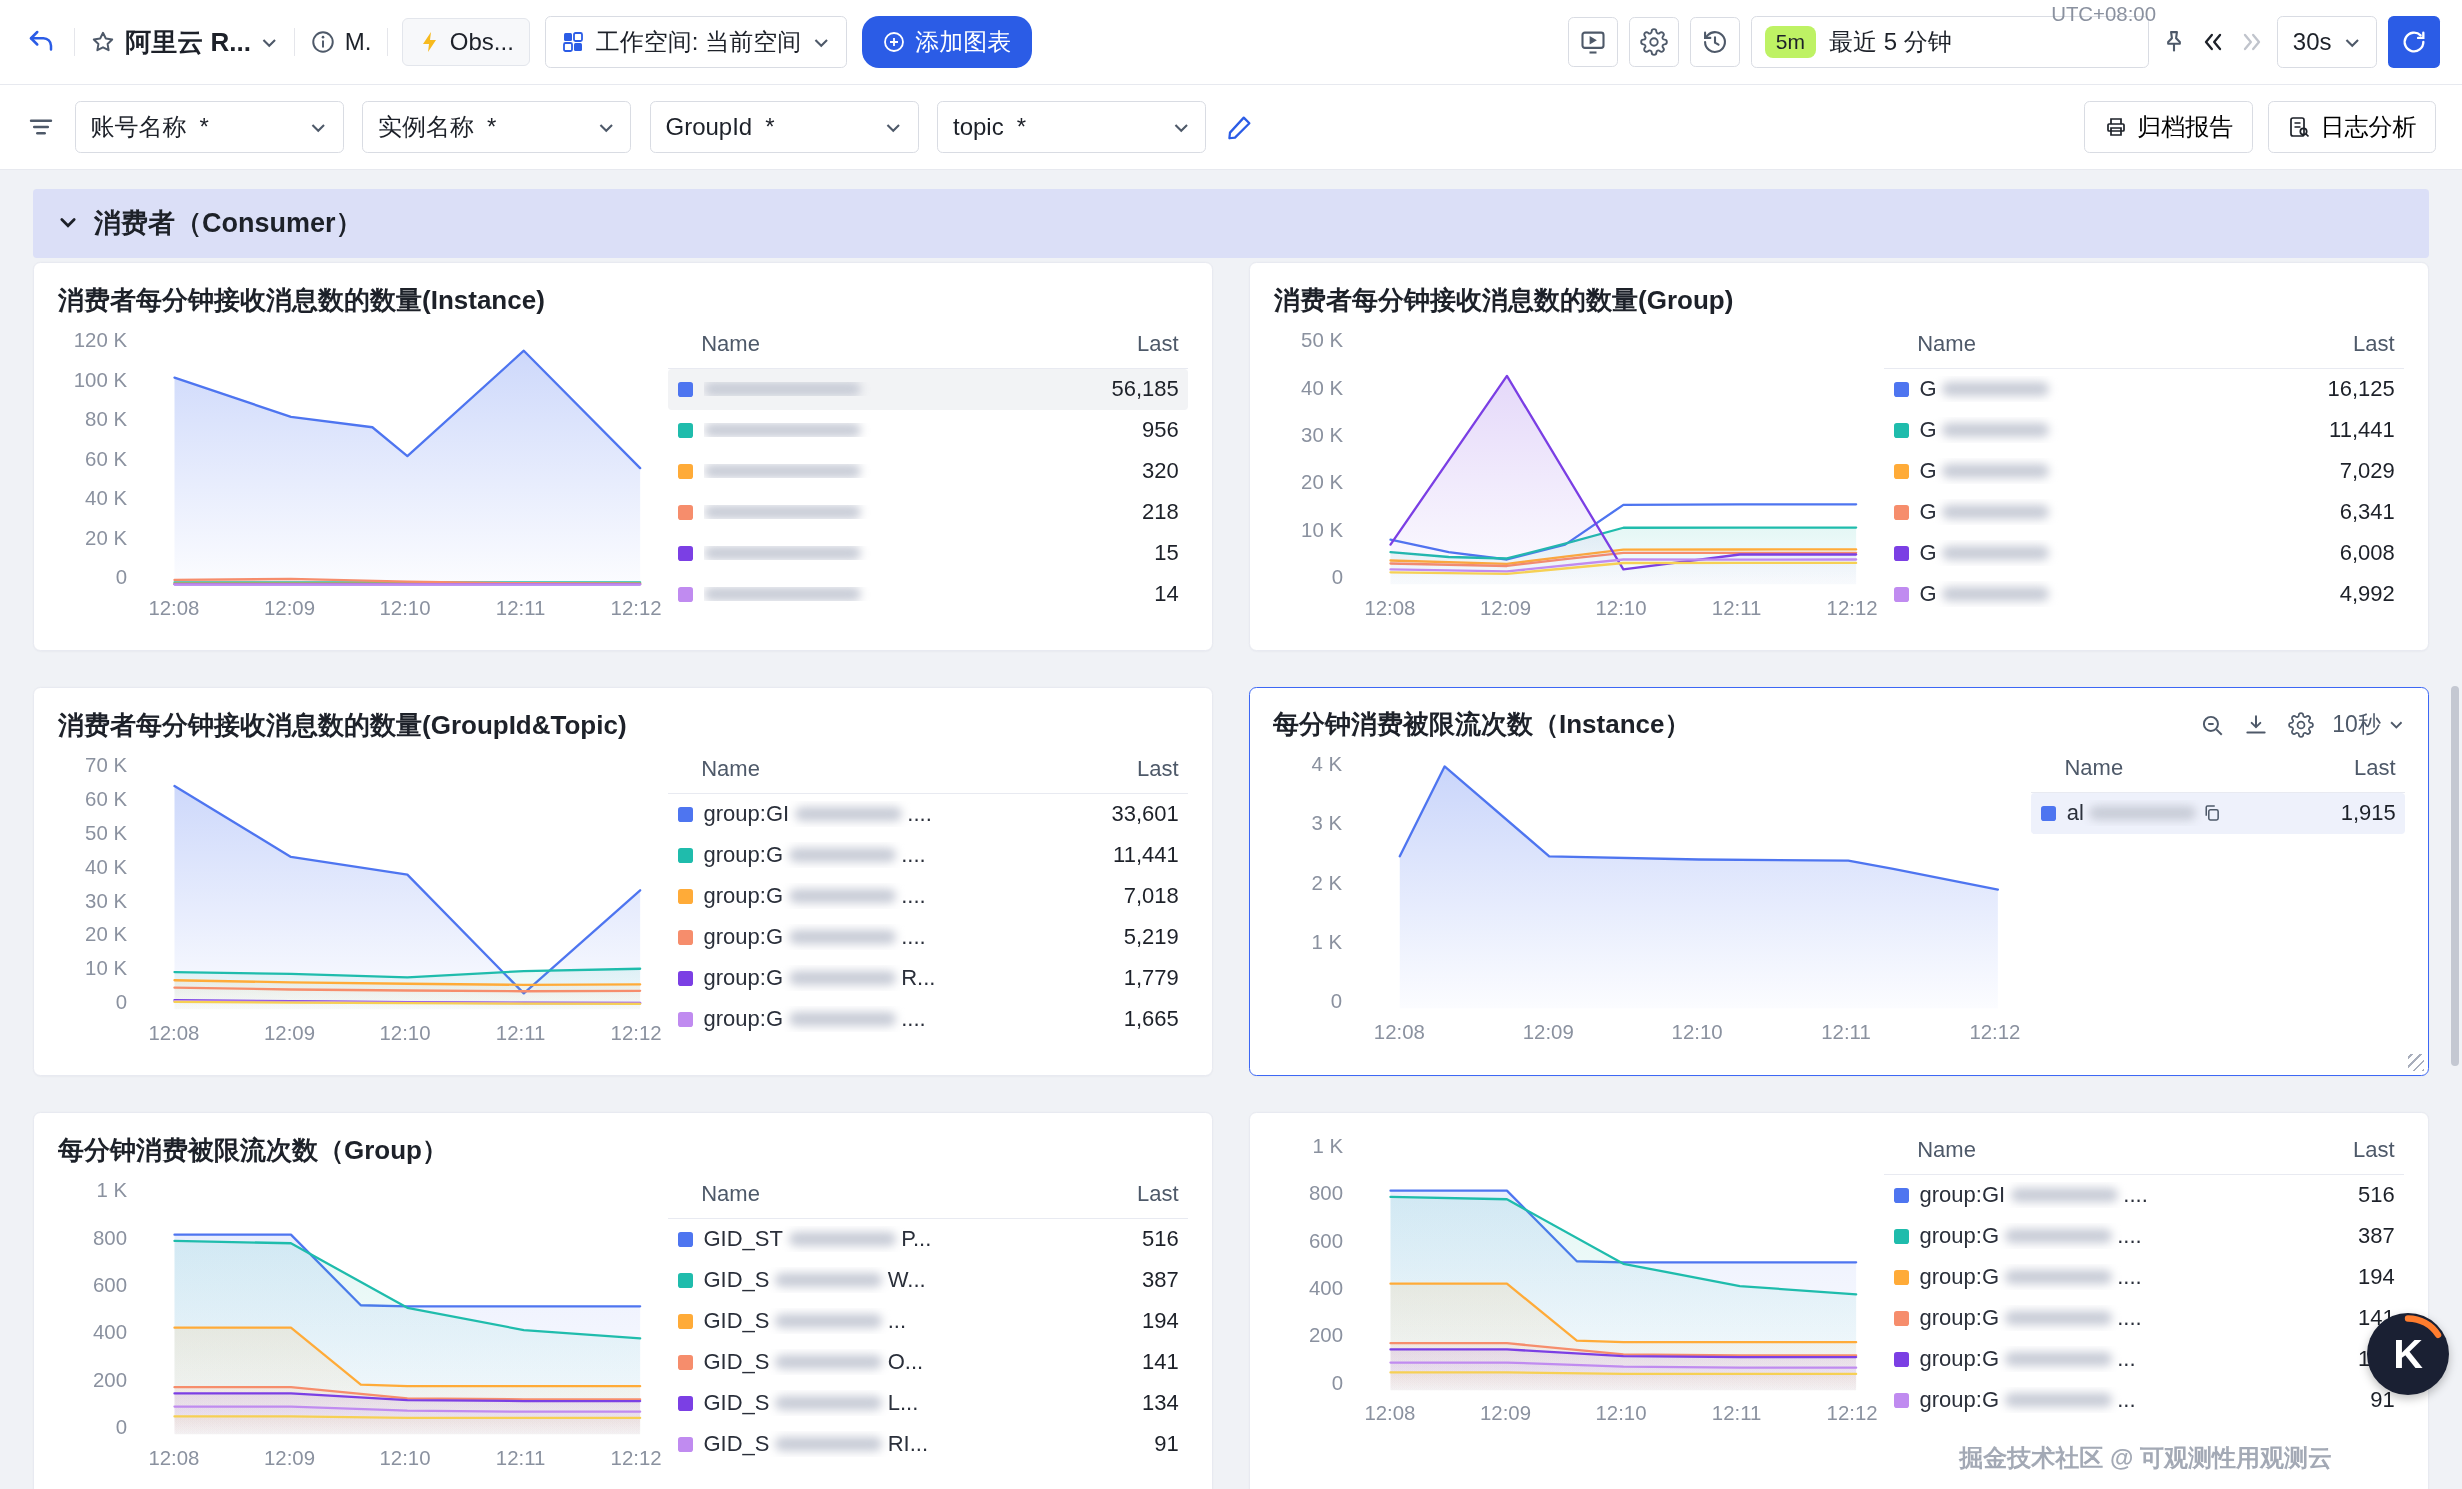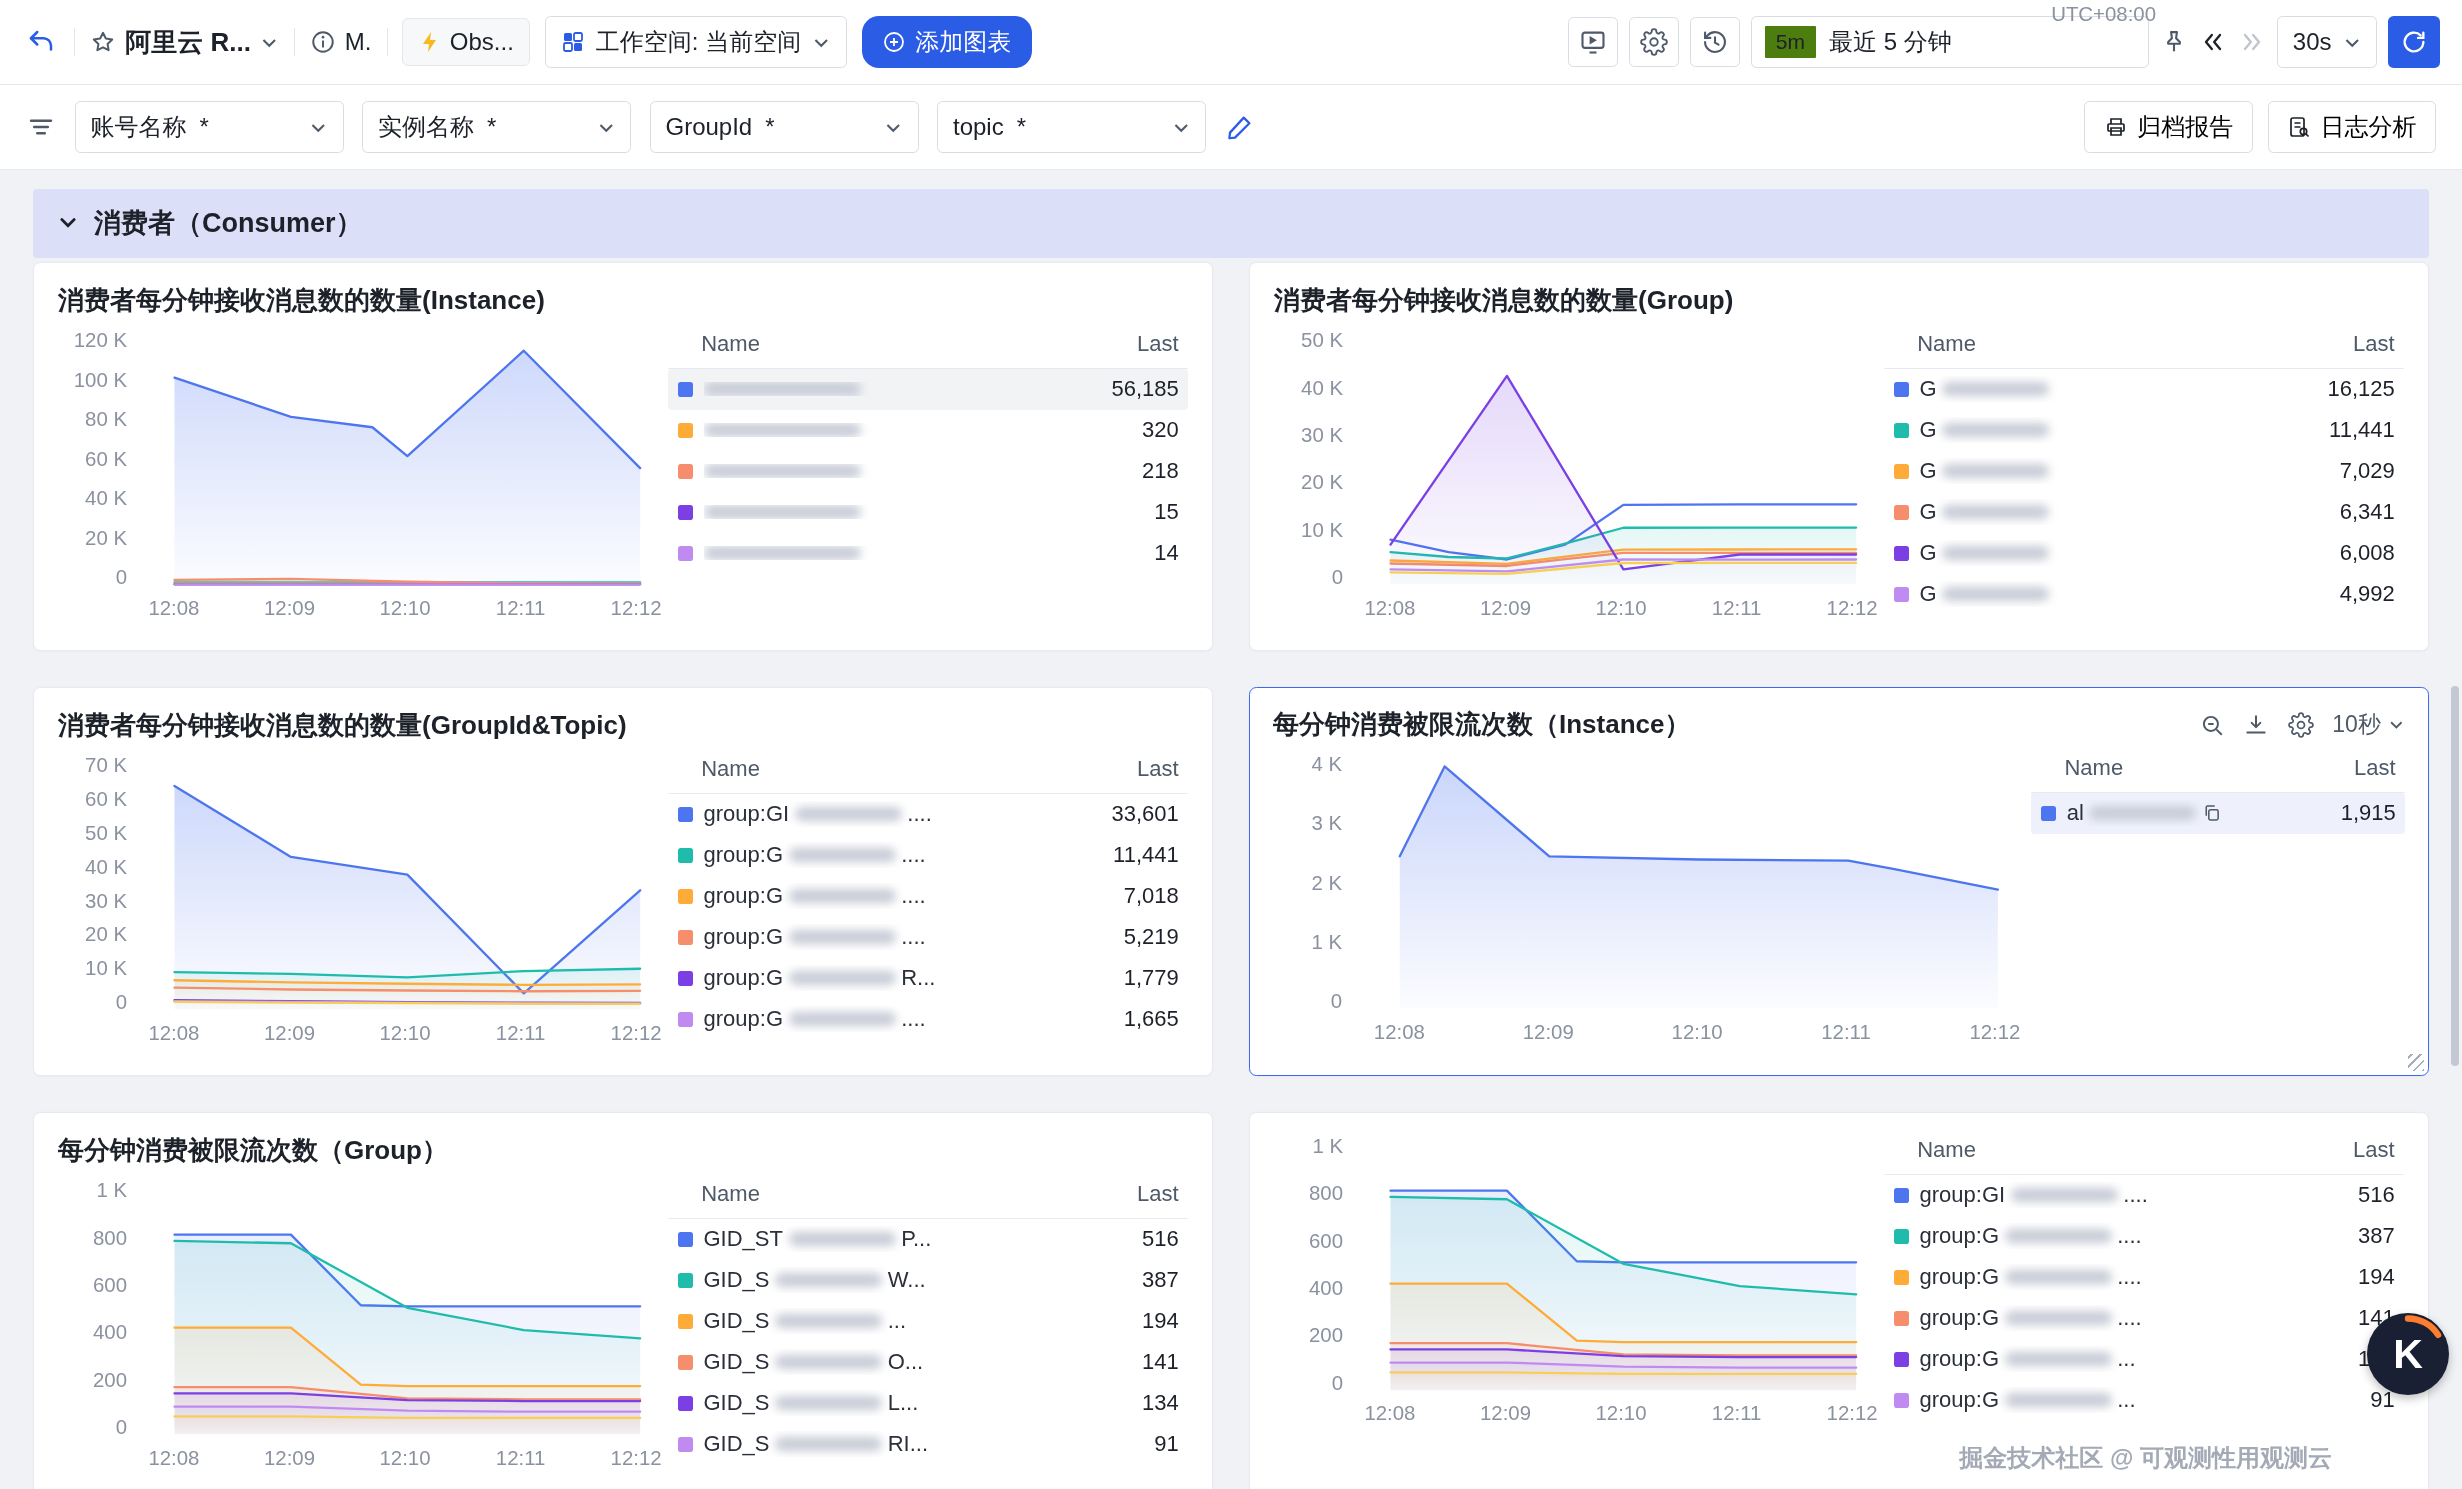--- a/index.html
+++ b/index.html
@@ -21,21 +21,21 @@
     display:flex; align-items:center; gap:7.4px; padding:0 15px; font-size:24px; }
   .select-box{ height:52px; border:0.9px solid #d9dce3; border-radius:5.6px; background:#fff;
     display:flex; align-items:center; gap:11px; padding:0 15px; font-size:24px; cursor:pointer; }
   .primary-btn{ height:52px; border:none; border-radius:17px; background:#2B5CE6; color:#fff;
     display:flex; align-items:center; gap:9.3px; padding:0 20.4px; font-size:24px; cursor:pointer;
     font-family:inherit; }
   .topbar-right{ margin-left:auto; display:flex; align-items:center; gap:11px; }
   .utc{ position:absolute; top:2.8px; right:306px; font-size:20.4px; color:#8a919f; }
   .time-box{ width:398px; height:52px; border:0.9px solid #d9dce3; border-radius:5.6px;
     display:flex; align-items:center; gap:13px; padding:0 13px; font-size:24px; cursor:pointer; }
-  .pill{ background:#4d7c0f; border-radius:1px; padding:3.7px 11px; font-size:21px; }
+  .pill{ background:#bef264; border-radius:8px; padding:3.7px 11px; font-size:21px; }
   .refresh-btn{ width:52px; height:52px; border:none; border-radius:5.6px; background:#2B5CE6;
     display:flex; align-items:center; justify-content:center; cursor:pointer; }
   .ic{ display:flex; align-items:center; justify-content:center; }
 
   
   .filterbar{ height:85px; background:#fff; border-bottom:0.9px solid #e7e9ef;
     display:flex; align-items:center; gap:18.5px; padding:0 26px; }
   .f-ctl{ min-width:269px; height:52px; border:0.9px solid #d9dce3; border-radius:5.6px;
     display:flex; align-items:center; gap:13px; padding:0 15px; font-size:24px; background:#fff; cursor:pointer; }
   .f-ctl .f-val{ color:#1d2129; }
@@ -366,20 +366,27 @@
           <span class="lh-name">Name</span>
           <span class="lh-last">Last</span>
         </div>
         <div class="legend-rows">
               <div class="lrow hl">
                 <span class="sw" style="background: rgb(78, 117, 240);"></span>
                 <span class="lname">
                   <span class="blob"></span>
                 </span>
                 <span class="lval">56,185</span>
+              </div>
+              <div class="lrow">
+                <span class="sw" style="background: rgb(31, 188, 172);"></span>
+                <span class="lname">
+                  <span class="blob"></span>
+                </span>
+                <span class="lval">956</span>
               </div>
               <div class="lrow">
                 <span class="sw" style="background: rgb(255, 171, 56);"></span>
                 <span class="lname">
                   <span class="blob"></span>
                 </span>
                 <span class="lval">320</span>
               </div>
               <div class="lrow">
                 <span class="sw" style="background: rgb(246, 141, 108);"></span>

